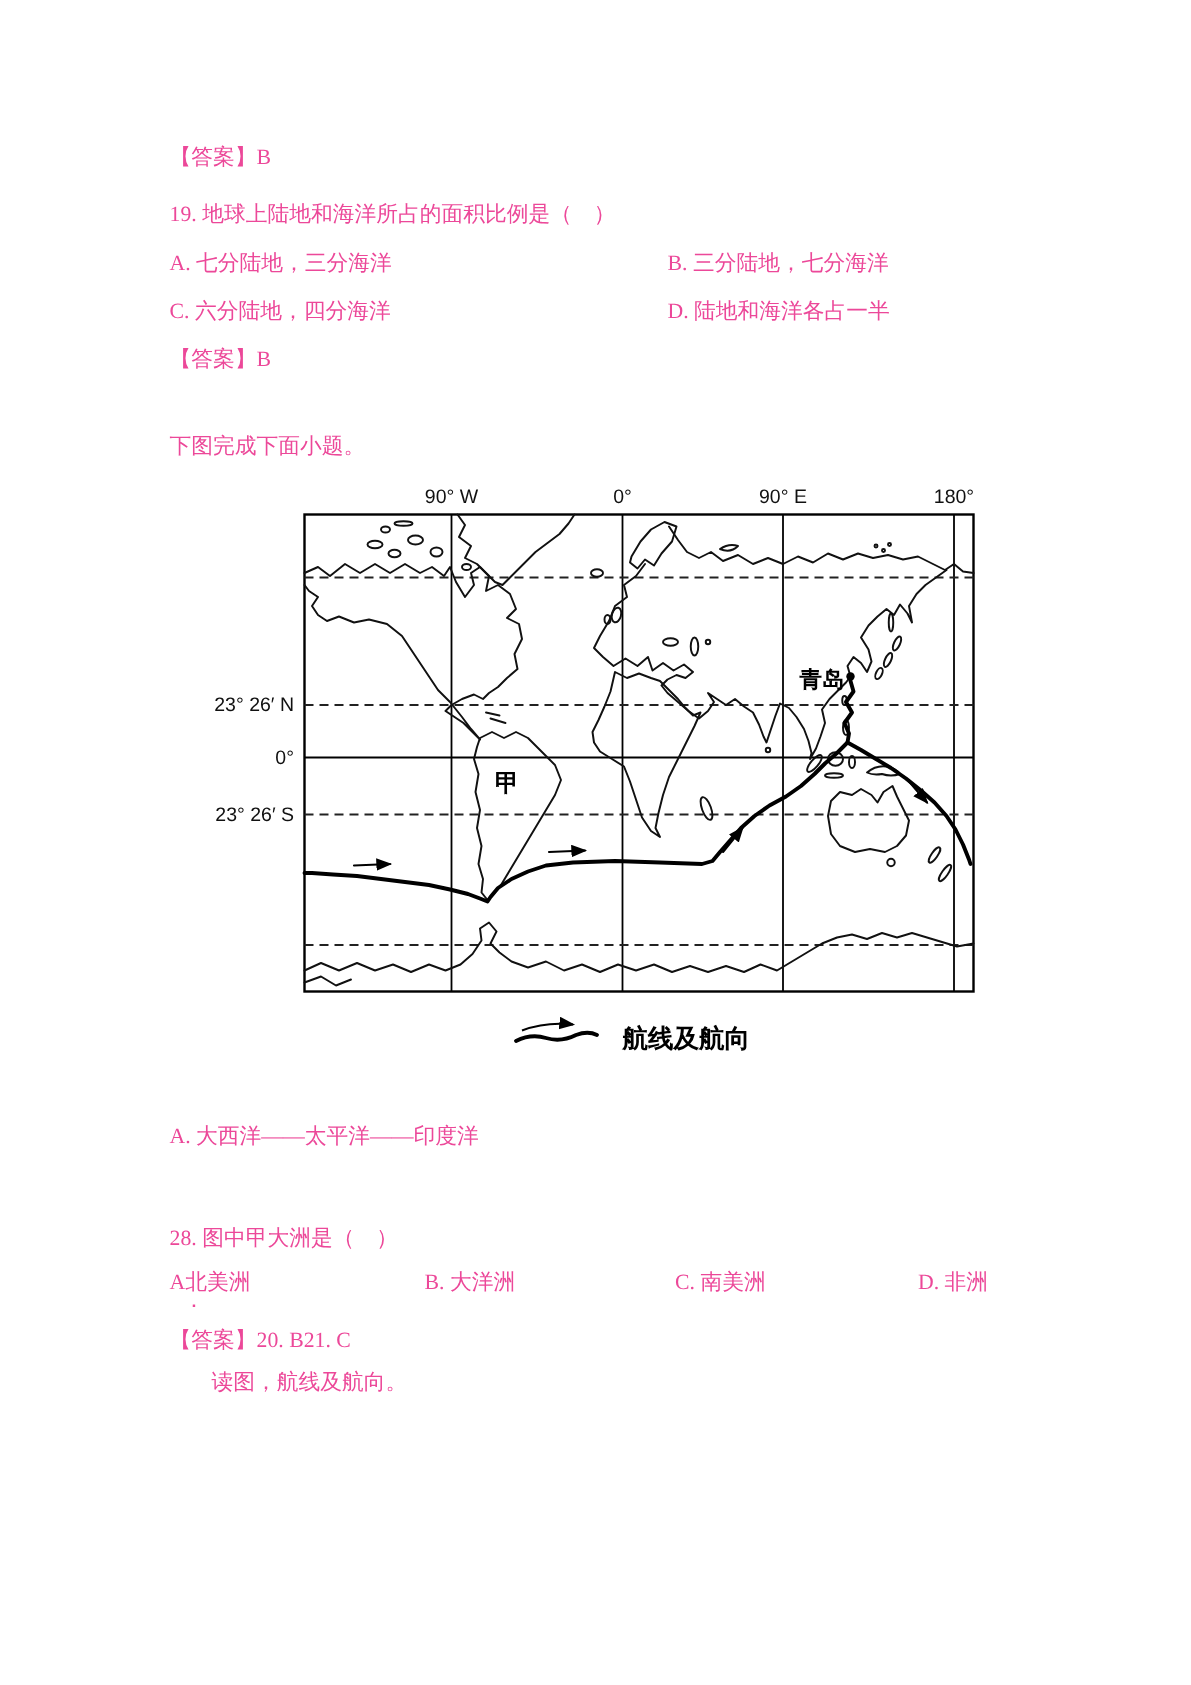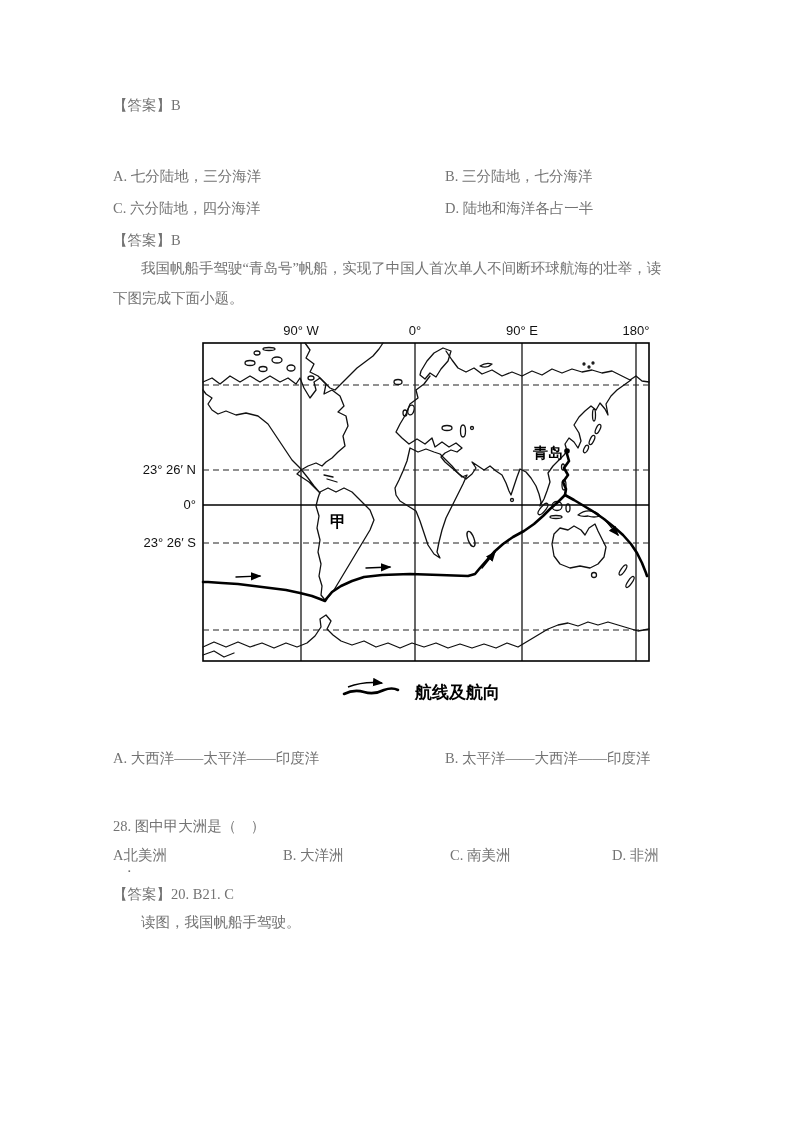--- a/index.html
+++ b/index.html
@@ -1,38 +1,38 @@
 <!DOCTYPE html>
 <html><head>
 <meta charset="utf-8">
 <style>
   html,body{margin:0;padding:0;background:#888;}
   #page{position:relative;width:794px;height:1123px;background:#ffffff;margin:0 auto;
         font-family:"Liberation Serif", serif;color:#000;overflow:hidden;}
-  .line{position:absolute;font-size:14.5px;line-height:1.25;white-space:pre;color:#737373;}
+  .line{position:absolute;font-size:14.5px;line-height:1.25;white-space:pre;color:#ec4899;}
   .map-wrap{position:absolute;left:100px;top:318px;width:600px;height:392px;}
   svg text{font-family:"Liberation Sans", sans-serif;}
   .maplab{font-size:13px;fill:#111;}
   .cjklab{font-size:15px;font-weight:700;fill:#000;font-family:"Liberation Sans",sans-serif;}
   .legendlab{font-size:17px;font-weight:600;fill:#000;font-family:"Liberation Sans",sans-serif;}
 </style>
 </head>
 <body>
 
 <div id="page">
 
   <div class="line" style="left:113px;top:96px">【答案】B</div>
 
+  <div class="line" style="left:113px;top:134px">19. 地球上陆地和海洋所占的面积比例是（    ）</div>
   <div class="line" style="left:113px;top:167px">A. 七分陆地，三分海洋</div>
   <div class="line" style="left:445px;top:167px">B. 三分陆地，七分海洋</div>
   <div class="line" style="left:113px;top:199px">C. 六分陆地，四分海洋</div>
   <div class="line" style="left:445px;top:199px">D. 陆地和海洋各占一半</div>
   <div class="line" style="left:113px;top:231px">【答案】B</div>
 
-  <div class="line" style="left:141px;top:259px">我国帆船手驾驶“青岛号”帆船，实现了中国人首次单人不间断环球航海的壮举，读</div>
   <div class="line" style="left:113px;top:289px">下图完成下面小题。</div>
 
   <div class="map-wrap">
   <svg width="600" height="392" viewBox="0 0 600 392">
 
     <rect x="103" y="25" width="446" height="318" fill="none" stroke="#000" stroke-width="1.6"></rect>
 
     <g stroke="#000" stroke-width="1.2">
       <line x1="201" y1="25" x2="201" y2="343"></line>
       <line x1="315" y1="25" x2="315" y2="343"></line>
@@ -141,25 +141,24 @@
 
     <g>
       <path d="M248,369 q16,-6 34,-4" stroke="#000" stroke-width="1.4" fill="none" marker-end="url(#arrow)"></path>
       <path d="M244,376 q10,-5 20,-2 q10,3 20,-2 q8,-3 14,0" stroke="#000" stroke-width="2.6" fill="none" stroke-linecap="round"></path>
       <text class="legendlab" x="315" y="380">航线及航向</text>
     </g>
   </svg>
   </div>
 
   <div class="line" style="left:113px;top:749px">A. 大西洋——太平洋——印度洋</div>
-  <div class="line" style="left:445px;top:749px">B. 太平洋——大西洋——印度洋</div>
 
   <div class="line" style="left:113px;top:817px">28. 图中甲大洲是（    ）</div>
   <div class="line" style="left:113px;top:846px">A北美洲</div>
   <div class="line" style="left:122px;top:858px">．</div>
   <div class="line" style="left:283px;top:846px">B. 大洋洲</div>
   <div class="line" style="left:450px;top:846px">C. 南美洲</div>
   <div class="line" style="left:612px;top:846px">D. 非洲</div>
 
   <div class="line" style="left:113px;top:885px">【答案】20. B21. C</div>
-  <div class="line" style="left:141px;top:913px">读图，我国帆船手驾驶。</div>
+  <div class="line" style="left:141px;top:913px">读图，航线及航向。</div>
 
 </div>
 
 </body></html>

